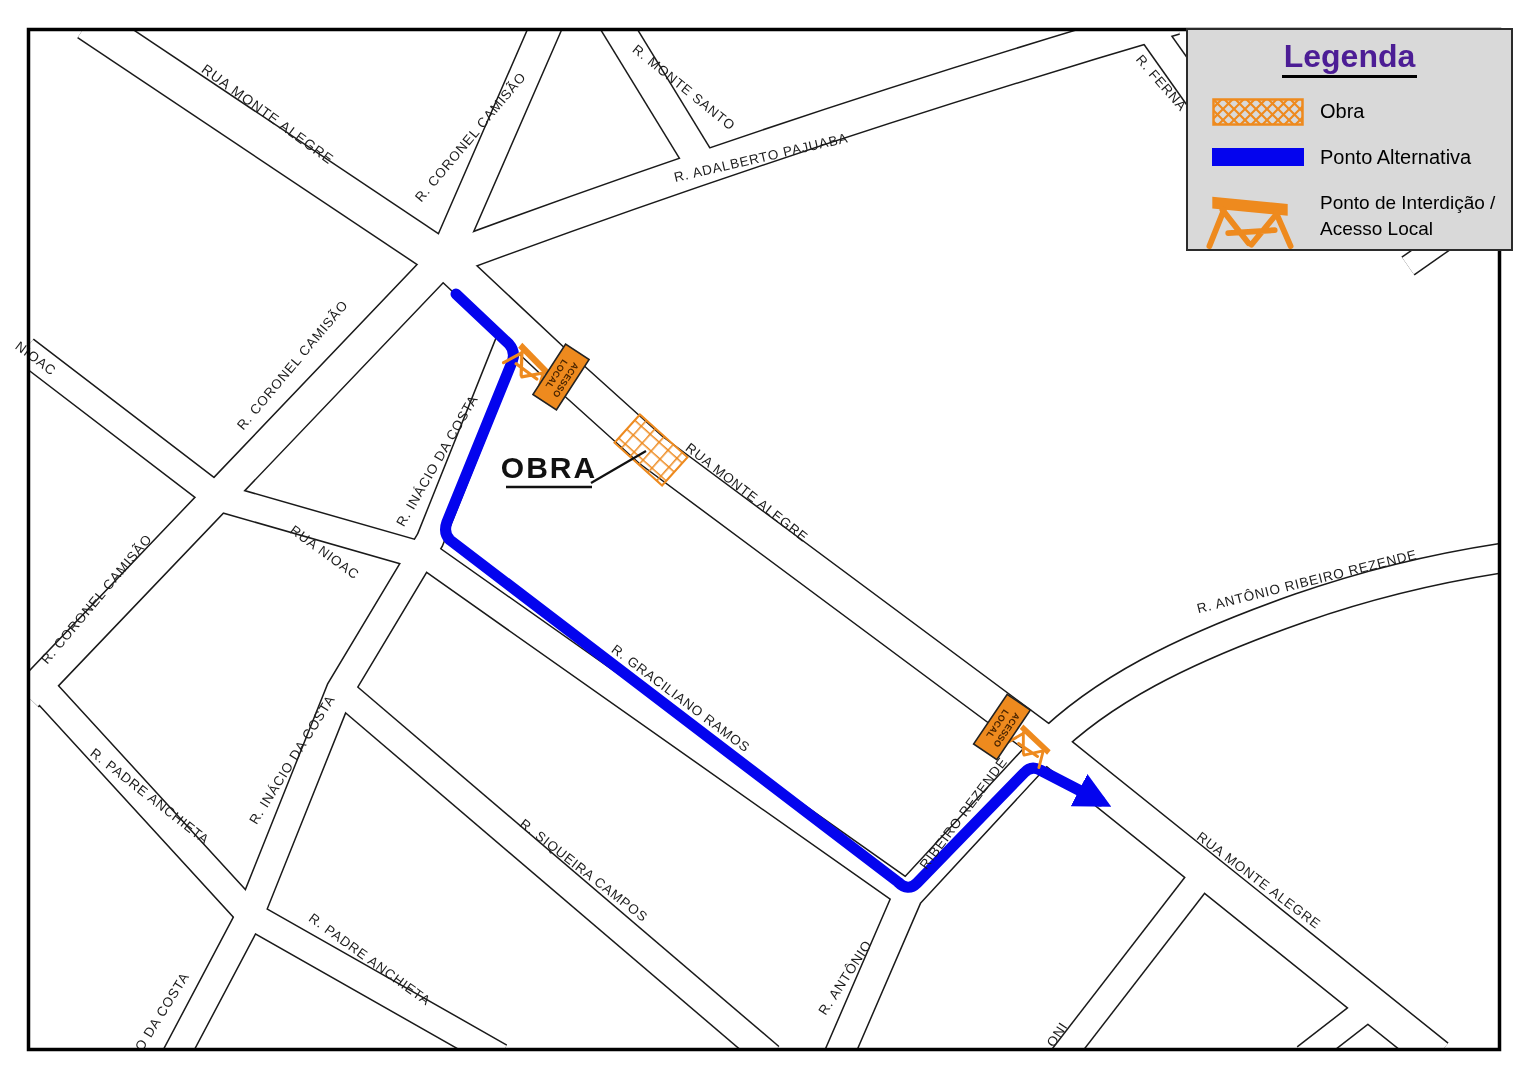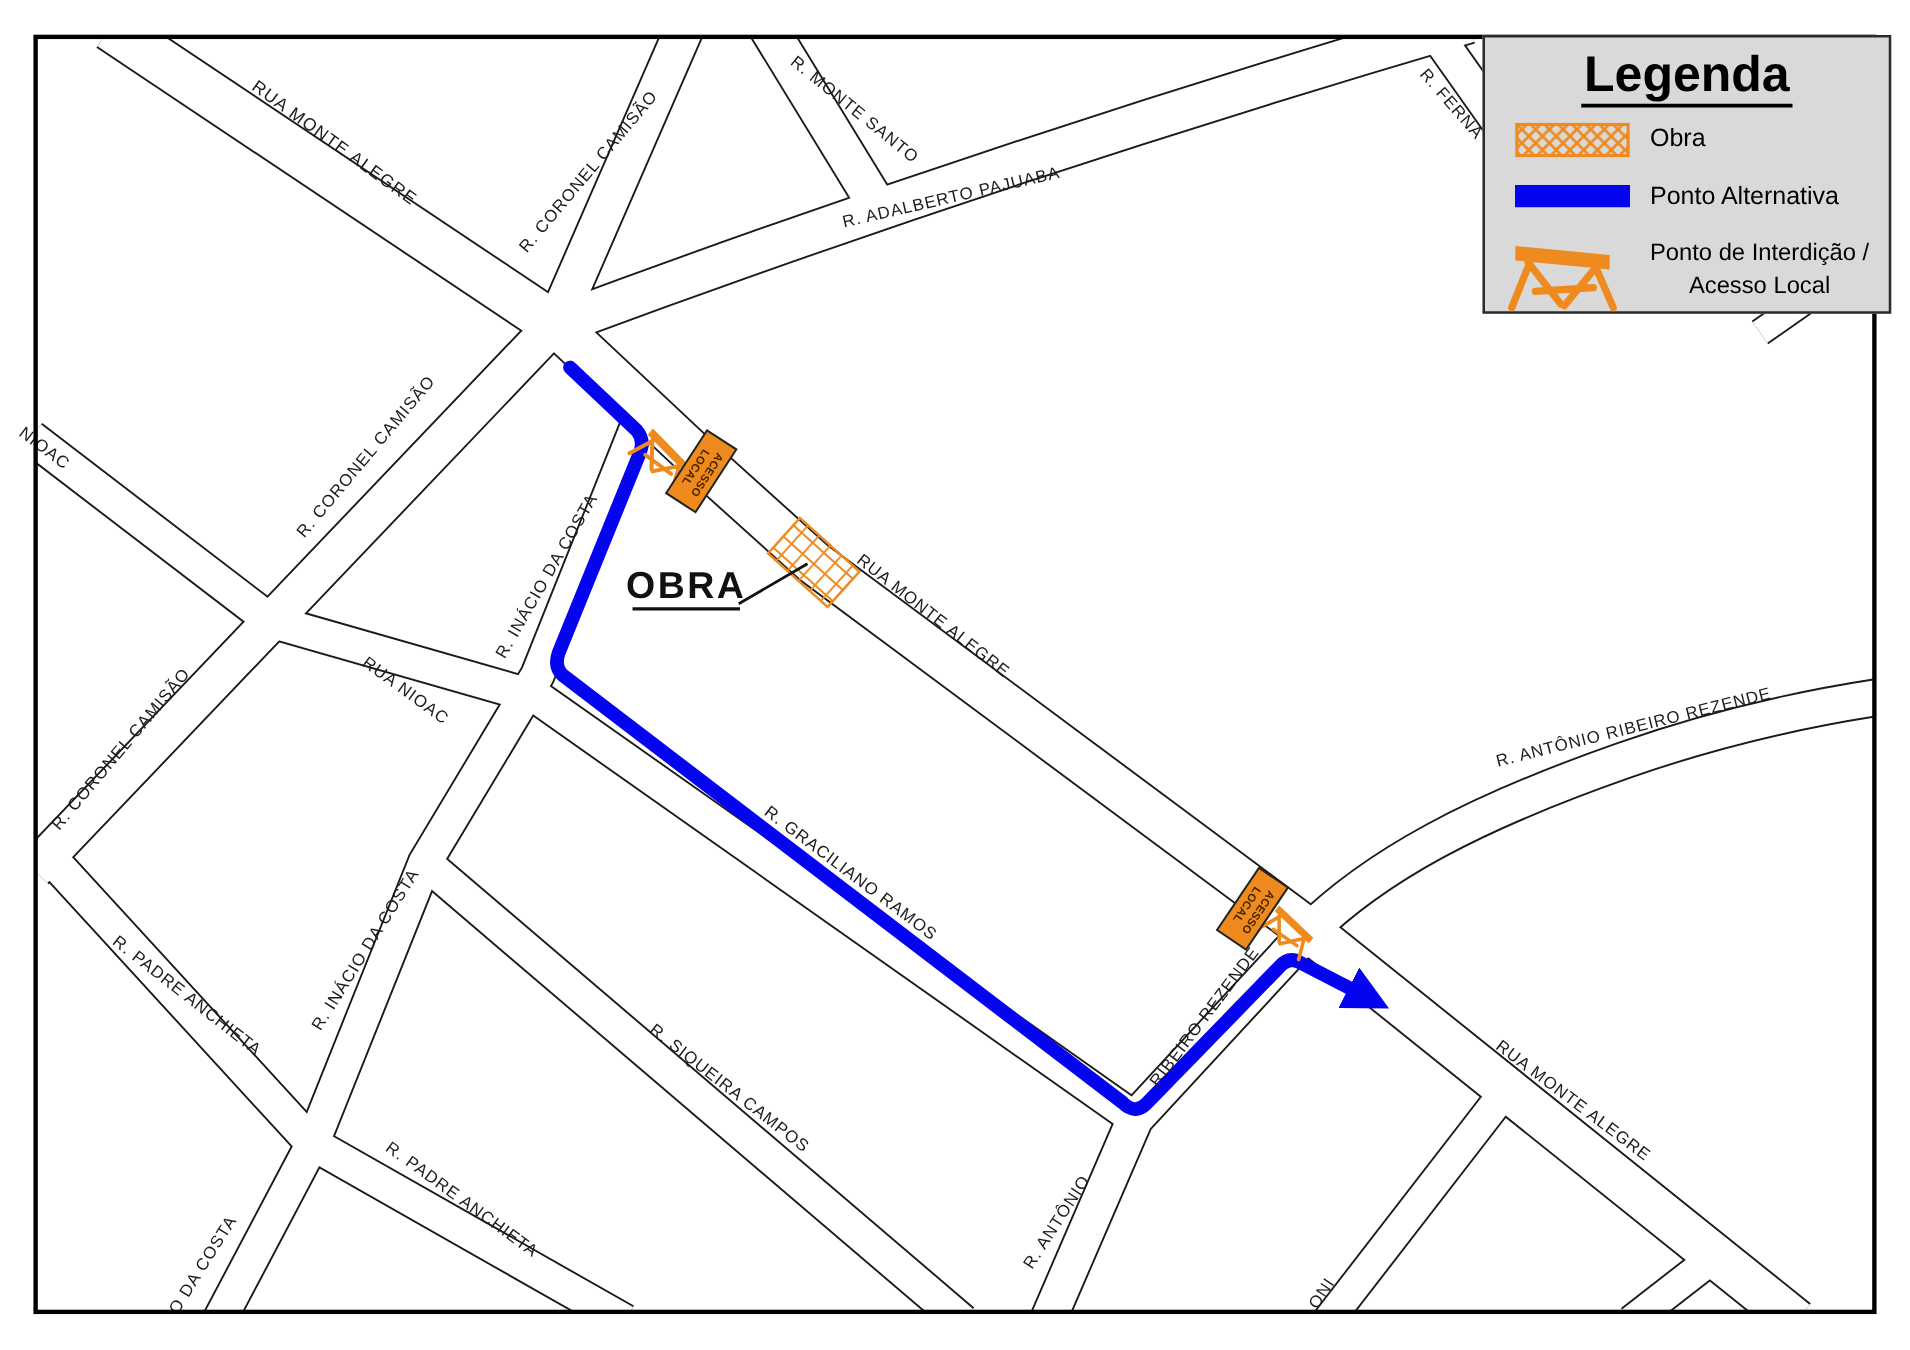--- a/index.html
+++ b/index.html
@@ -9,24 +9,24 @@
   .casing{stroke:#1a1a1a;fill:none;}
   .roadfill{stroke:#ffffff;fill:none;}
   .street-label{fill:#1c1c1c;font-size:13.5px;letter-spacing:0.8px;}
   .street-label-big{fill:#1c1c1c;font-size:14px;letter-spacing:1px;}
   .obra-text{fill:#111;font-size:30px;font-weight:700;letter-spacing:2px;}
   .marker-text{font-size:9px;font-weight:700;fill:#4a2500;letter-spacing:0.3px;}
   
   #legend{position:absolute;left:1186px;top:28px;width:327px;height:223px;
           background:#D9D9D9;border:2px solid #2b2b2b;box-sizing:border-box;}
   #legend .title{position:absolute;top:8px;left:0;width:100%;text-align:center;
-                 font-size:40px;font-weight:700;color:#000000;}
+                 font-size:32px;font-weight:700;color:#4c1d95;}
   #legend .title span{border-bottom:3px solid #000;padding:0 2px 1px 2px;}
   #legend .lbl{position:absolute;font-size:20px;color:#000;}
-  #legend .lbl2{position:absolute;font-size:19px;color:#000;line-height:1.35;text-align:center;}
+  #legend .lbl2{position:absolute;font-size:19px;color:#000;line-height:1.35;}
 </style>
 </head>
 <body>
 
 <div id="stage">
 
 <svg width="1528" height="1080" viewBox="0 0 1528 1080" xmlns="http://www.w3.org/2000/svg" xmlns:xlink="http://www.w3.org/1999/xlink">
   <defs>
     <clipPath id="mapclip">
           <rect x="28" y="29" width="1472" height="1021"></rect>

